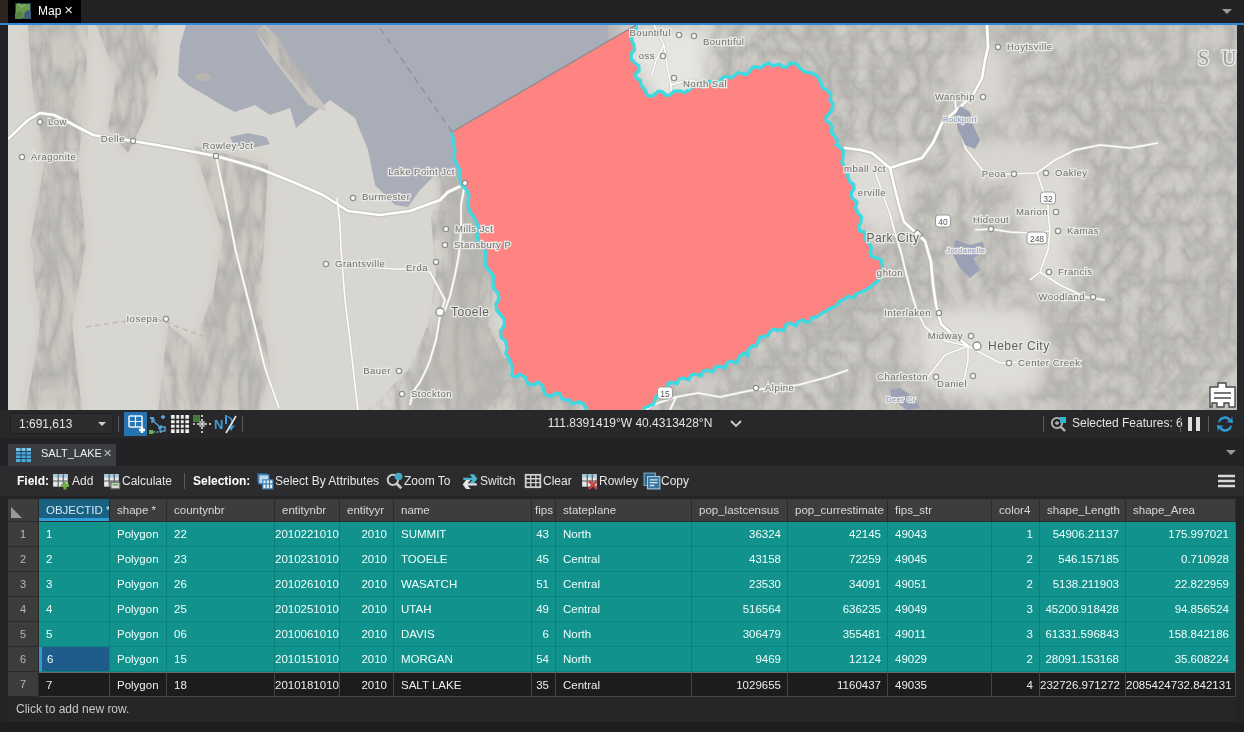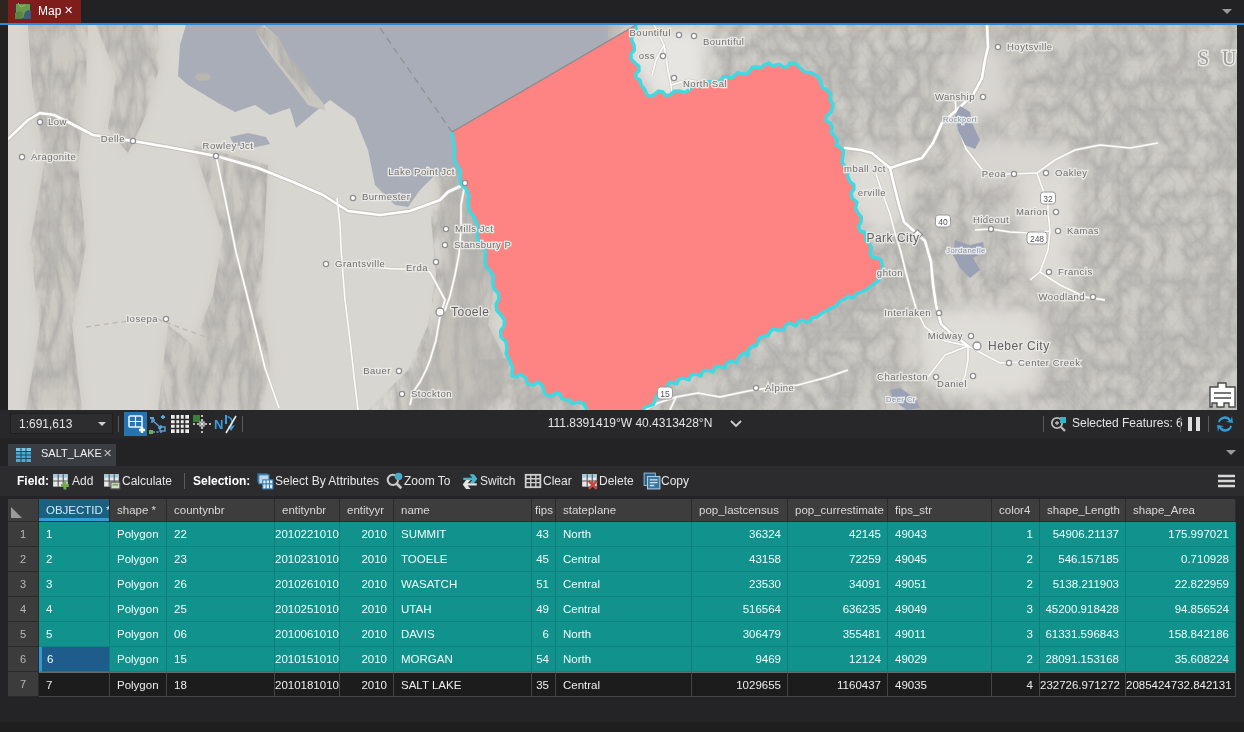--- a/index.html
+++ b/index.html
@@ -1,20 +1,20 @@
 <!DOCTYPE html>
 <html><head><meta charset="utf-8"><style>
 *{margin:0;padding:0;box-sizing:border-box}
 html,body{width:1244px;height:732px;overflow:hidden;background:#222224;font-family:"Liberation Sans",sans-serif}
 #root{position:relative;width:1244px;height:732px}
 .abs{position:absolute}
 
 #topbar{left:0;top:0;width:1244px;height:23px;background:#222224}
 #corner{left:0;top:0;width:8px;height:23px;background:#2e2523}
-#maptab{left:8px;top:0;width:73px;height:23px;background:#7f1d1d;color:#fff;font-size:12px}
+#maptab{left:8px;top:0;width:73px;height:23px;background:#000000;color:#fff;font-size:12px}
 #maptab .icn{position:absolute;left:7px;top:3px;width:16px;height:16px}
 #maptab .lbl{position:absolute;left:30px;top:4px}
 #maptab .x{position:absolute;left:56px;top:4px;font-size:11px;color:#eaf4fd}
 #blueline{left:0;top:23px;width:1244px;height:2px;background:#2b87d8}
 .chev{width:0;height:0;border-left:5px solid transparent;border-right:5px solid transparent;border-top:5px solid #9a9a9a}
 
 #mstat{left:0;top:410px;width:1244px;height:28px;background:#28282a;color:#e4e4e4;font-size:12px}
 .vsep{position:absolute;width:1px;height:16px;top:6px;background:#5a5a5a}
 #scalebox{position:absolute;left:10px;top:3px;width:103px;height:21px;background:#2d2d30;border:1px solid #1f1f1f}
 #scalebox span{position:absolute;left:8px;top:3px}
@@ -375,21 +375,21 @@
         <rect x="1.5" y="2.5" width="13" height="11" fill="none" stroke="#cfcfcf" stroke-width="1.6"></rect>
         <path d="M1.5 6 H14.5 M1.5 9.5 H14.5 M6 2.5 V13.5 M10.5 2.5 V13.5" stroke="#cfcfcf" stroke-width="1.2"></path>
       </svg>
 <span class="it" style="left:543px">Clear</span>
 <svg style="left:581px" width="18" height="18" viewBox="0 0 16 16">
         <rect x="1" y="2" width="13" height="11" fill="#e8e8e8"></rect>
         <rect x="1" y="2" width="13" height="3" fill="#9fcadf"></rect>
         <path d="M1 8 H14 M5.5 2 V13 M10 2 V13" stroke="#555" stroke-width="1"></path>
         <path d="M7 8 L14 15 M14 8 L7 15" stroke="#c9463f" stroke-width="2.2"></path>
       </svg>
-<span class="it" style="left:599px">Delete</span>
+<span class="it" style="left:599px">Rowley</span>
 <svg style="left:643px" width="18" height="18" viewBox="0 0 16 16">
         <rect x="1" y="1" width="10" height="11" fill="#2d5d80" stroke="#7fb2cf"></rect>
         <rect x="4" y="4" width="11" height="11" fill="#39759e" stroke="#a8cbe0"></rect>
         <path d="M6 7 H13 M6 9.5 H13 M6 12 H10" stroke="#cfe4f0" stroke-width="1.2"></path>
       </svg>
 <span class="it" style="left:661px">Copy</span>
 <svg style="left:1218px;top:8px" width="17" height="14" viewBox="0 0 17 14">
         <path d="M0 2 H17 M0 7 H17 M0 12 H17" stroke="#d8d8d8" stroke-width="2.4"></path>
       </svg>
 </div>
@@ -525,14 +525,15 @@
 <div class="c L" style="width:138px">SALT LAKE</div>
 <div class="c R" style="width:24px">35</div>
 <div class="c L" style="width:136px">Central</div>
 <div class="c R" style="width:96px">1029655</div>
 <div class="c R" style="width:100px">1160437</div>
 <div class="c L" style="width:104px">49035</div>
 <div class="c R" style="width:48px">4</div>
 <div class="c R" style="width:86px">232726.971272</div>
 <div class="c R" style="width:110px">2085424732.842131</div>
 </div>
+<div id="addrow">Click to add new row.</div>
 <div style="position:absolute;left:0;top:226px;width:1244px;height:10px;background:#1e1e1e"></div>
 </div>
 </div>
 </body></html>

